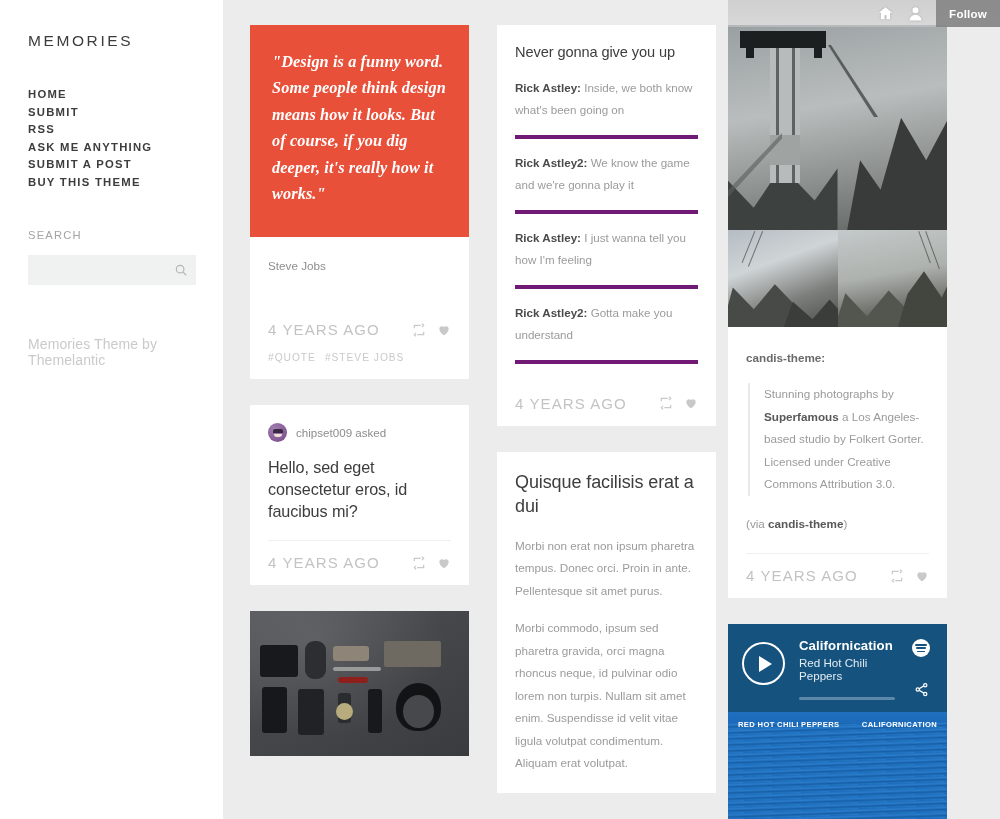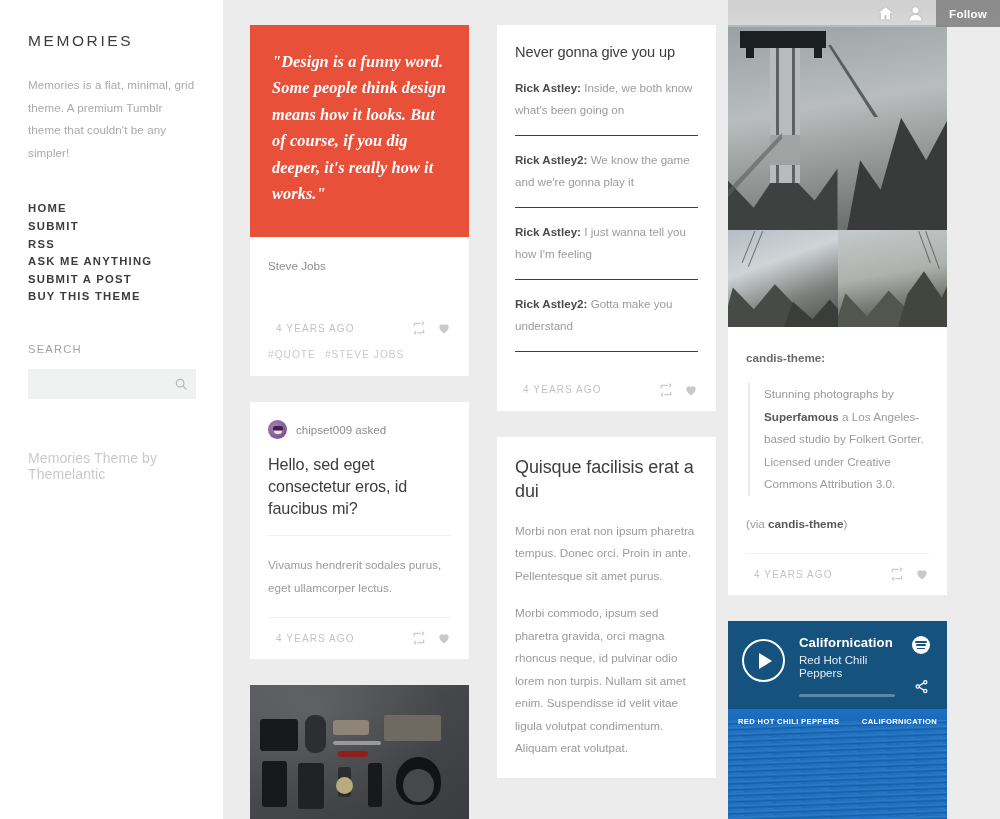--- a/index.html
+++ b/index.html
@@ -78,21 +78,21 @@
   .body-text p { margin-bottom: 15px; }
   .body-text p:last-child { margin-bottom: 0; }
   .blockquote {
     border-left: 2px solid #eaeaea; padding-left: 14px; margin: 4px 0 15px 2px;
     color: #bdbdbd;
   }
 
   
   .chat-line {
     font-size: 11.6px; line-height: 1.9; color: #9b9b9b;
-    padding: 13px 0 14px 0; border-bottom: 1px solid #701a75;
+    padding: 13px 0 14px 0; border-bottom: 4px solid #701a75;
   }
   .chat-line:first-of-type { padding-top: 14px; }
   .chat-label { font-weight: 700; color: #4a4a4a; }
 
   
   .asker-row { display: flex; align-items: center; gap: 9px; }
   .asker-avatar {
     width: 19px; height: 19px; border-radius: 50%;
     background: radial-gradient(circle at 35% 32%, #a27fae 0%, #8a5f9c 55%, #6f4a80 100%);
     position: relative; flex: none;
@@ -110,21 +110,21 @@
   .ask-answer { margin-top: 16px; padding-top: 18px; border-top: 1px solid #f0f0f0; }
 
   
   .meta {
     display: flex; align-items: center; justify-content: space-between;
     border-top: 1px solid #f0f0f0;
     margin-top: 18px; padding: 13px 0 14px 0;
   }
   .card-body > .meta:first-child { border-top: 0; }
   .meta.noline { border-top: 0; }
-  .meta-date { font-size: 10px; letter-spacing: 1.1px; color: #c3c3c3; margin-left: 8px; }
+  .meta-date { font-size: 15px; letter-spacing: 1.1px; color: #c3c3c3; }
   .meta-actions { display: flex; align-items: center; gap: 11px; }
   .ic { width: 14px; height: 14px; color: #c9c9c9; cursor: pointer; }
   .ic.heart { color: #c9c9c9; }
   .tags { padding: 0 0 16px 0; font-size: 10.2px; letter-spacing: 1px; color: #c9c9c9; }
   .tags span { margin-right: 9px; cursor: pointer; }
 
   
   .ph { display: block; width: 100%; }
 
   
@@ -216,21 +216,20 @@
     z-index: 35;
   }
 </style>
 </head>
 <body>
 
 <div id="page">
 
   <aside id="sidebar">
     <h1 class="blog-title">MEMORIES</h1>
-    <p class="blog-desc">Memories is a flat, minimal, grid theme. A premium Tumblr theme that couldn't be any simpler!</p>
 
     <nav class="nav">
       <a class="nav-item">HOME</a>
       <a class="nav-item">SUBMIT</a>
       <a class="nav-item">RSS</a>
       <a class="nav-item">ASK ME ANYTHING</a>
       <a class="nav-item">SUBMIT A POST</a>
       <a class="nav-item">BUY THIS THEME</a>
     </nav>
 
@@ -280,23 +279,20 @@
         </div>
       </article>
 
       <article class="card">
         <div class="card-body">
           <div class="asker-row">
             <span class="asker-avatar"></span>
             <span class="asker-name">chipset009 asked</span>
           </div>
           <h2 class="post-title ask-question">Hello, sed eget consectetur eros, id faucibus mi?</h2>
-          <div class="ask-answer">
-            <p class="body-text">Vivamus hendrerit sodales purus, eget ullamcorper lectus.</p>
-          </div>
           <div class="meta">
             <span class="meta-date">4 YEARS AGO</span>
             <span class="meta-actions">
               <span class="ic">
                 <svg viewBox="0 0 24 24" fill="none" stroke="currentColor" stroke-width="2.2">
                   <polyline points="4,9 4,4 15,4"></polyline>
                     <polyline points="20,15 20,20 9,20"></polyline>
                   <polyline points="17,1 20,4 17,7"></polyline>
                     <polyline points="7,17 4,20 7,23"></polyline>
                 </svg>

